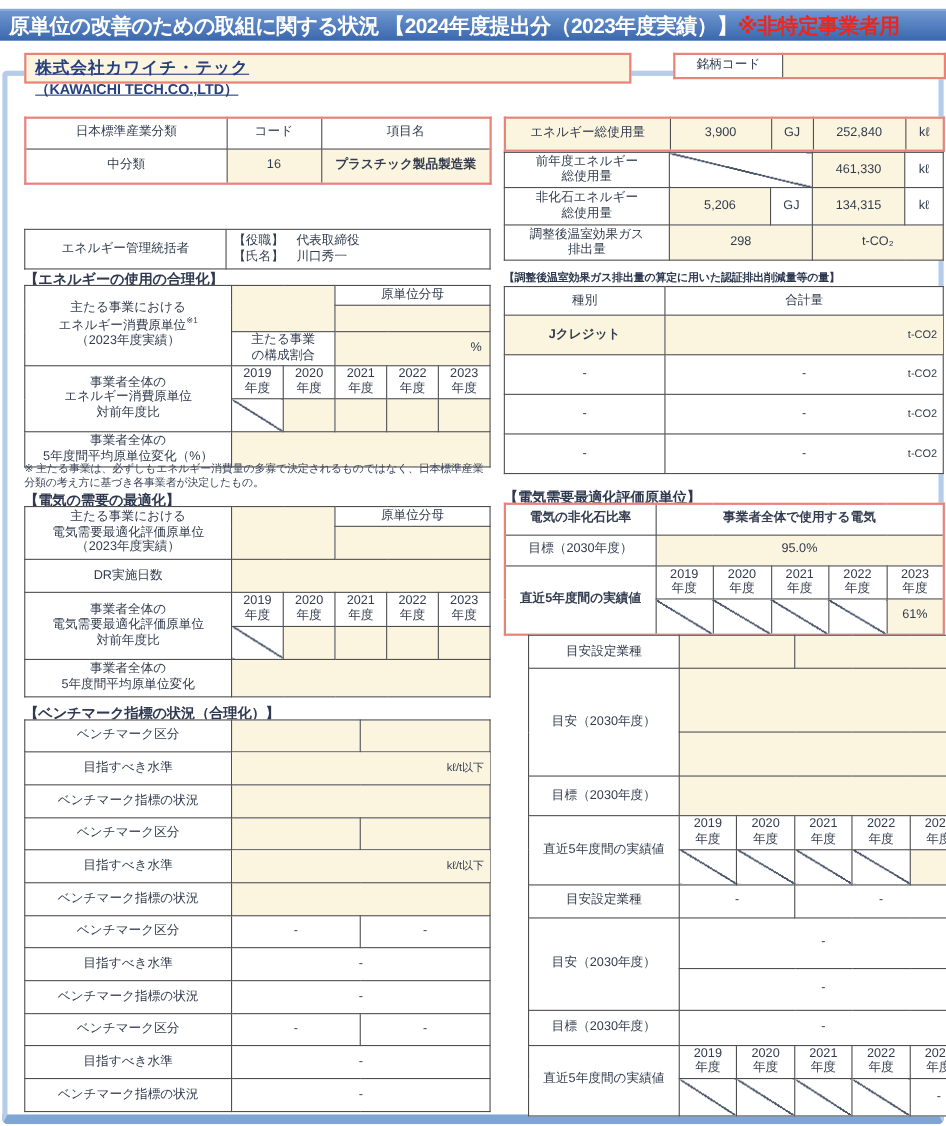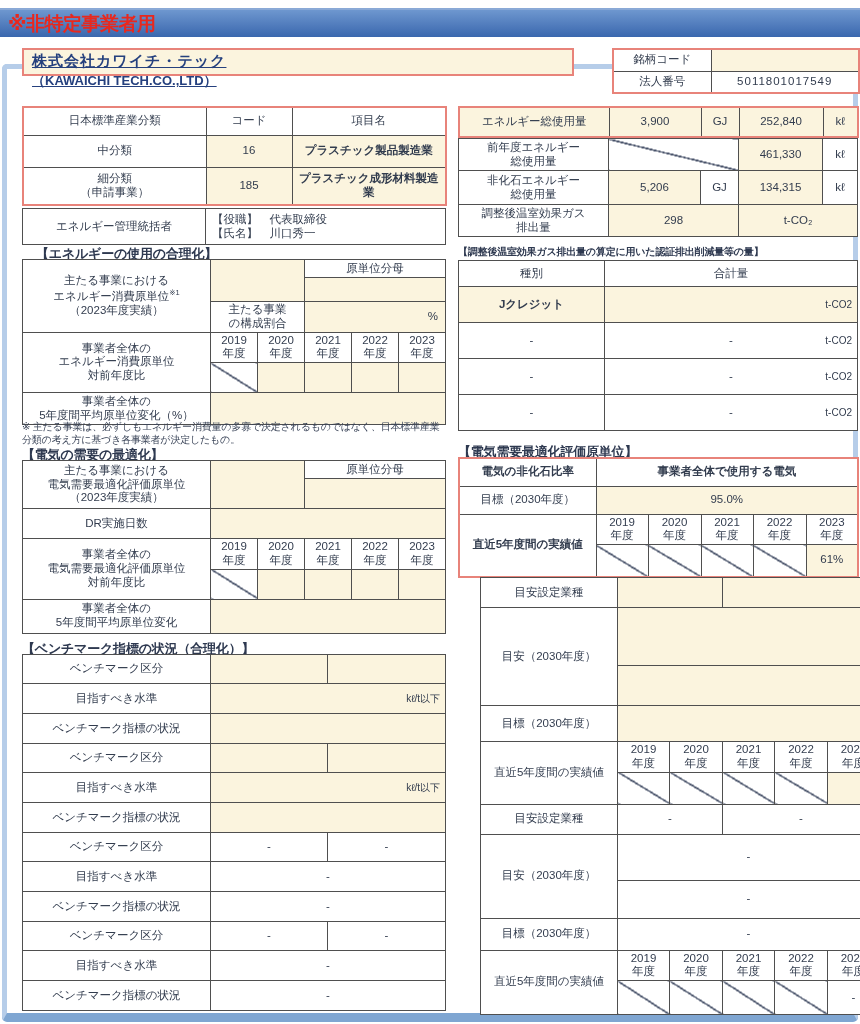--- a/index.html
+++ b/index.html
@@ -59,86 +59,77 @@
   .unitcell{position:relative;}
   .unitcell .u{position:absolute;right:5px;top:50%;transform:translateY(-50%);font-size:10px;}
   .navy{color:#2a3550;}
 </style>
 </head>
 <body>
 
 <div class="abs frame"></div>
 
 <div class="abs titlebar">
+  <span class="main">原単位の改善のための取組に関する状況 【2024年度提出分（2023年度実績）】</span>
   <span class="note">※非特定事業者用</span>
 </div>
 
 <div class="abs companybox">
   <div class="jp">株式会社カワイチ・テック</div>
   <div class="en">（KAWAICHI TECH.CO.,LTD）</div>
 </div>
 
 <table class="t redt" style="left:612px;top:48px;width:246px;">
   <colgroup>
       <col style="width:98px">
       <col style="width:148px">
     </colgroup>
   <tbody>
       <tr style="height:22px;">
     <td class="small">銘柄コード</td>
     <td class="cream"></td>
   </tr>
-  <tr style="height:22px;">
-    <td class="small">法人番号</td>
-    <td class="tiny" style="letter-spacing:1px;">5011801017549</td>
-  </tr>
 </tbody>
   </table>
 
 <table class="t redt" style="left:22px;top:106px;width:423px;">
   <colgroup>
       <col style="width:183px">
       <col style="width:86px">
       <col style="width:154px">
     </colgroup>
   <tbody>
       <tr style="height:28px;">
     <td>日本標準産業分類</td>
     <td>コード</td>
     <td>項目名</td>
   </tr>
   <tr style="height:32px;">
     <td>中分類</td>
     <td class="cream">16</td>
     <td class="cream bold small">プラスチック製品製造業</td>
   </tr>
-  <tr style="height:38px;">
-    <td class="pre">細分類
-（申請事業）</td>
-    <td class="cream">185</td>
-    <td class="cream bold small">プラスチック成形材料製造業</td>
-  </tr>
 </tbody>
   </table>
 
 <table class="t blackt" style="left:22px;top:208px;width:423px;">
   <colgroup>
       <col style="width:183px">
       <col style="width:240px">
     </colgroup>
   <tbody>
       <tr style="height:36px;">
     <td>エネルギー管理統括者</td>
     <td class="pre" style="text-align:left;padding-left:6px;">【役職】　代表取締役
 【氏名】　川口秀一</td>
   </tr>
 </tbody>
   </table>
 
-<div class="abs sectitle" style="left:36px;top:245px;">【エネルギーの使用の合理化】</div>
+<div class="abs sectitle" style="left:22px;top:245px;">【エネルギーの使用の合理化】</div>
 <table class="t blackt" style="left:22px;top:259px;width:423px;">
   <colgroup>
       <col style="width:188px">
       <col style="width:47px">
       <col style="width:47px">
       <col style="width:47px">
       <col style="width:47px">
       <col style="width:47px">
     </colgroup>
   <tbody>

